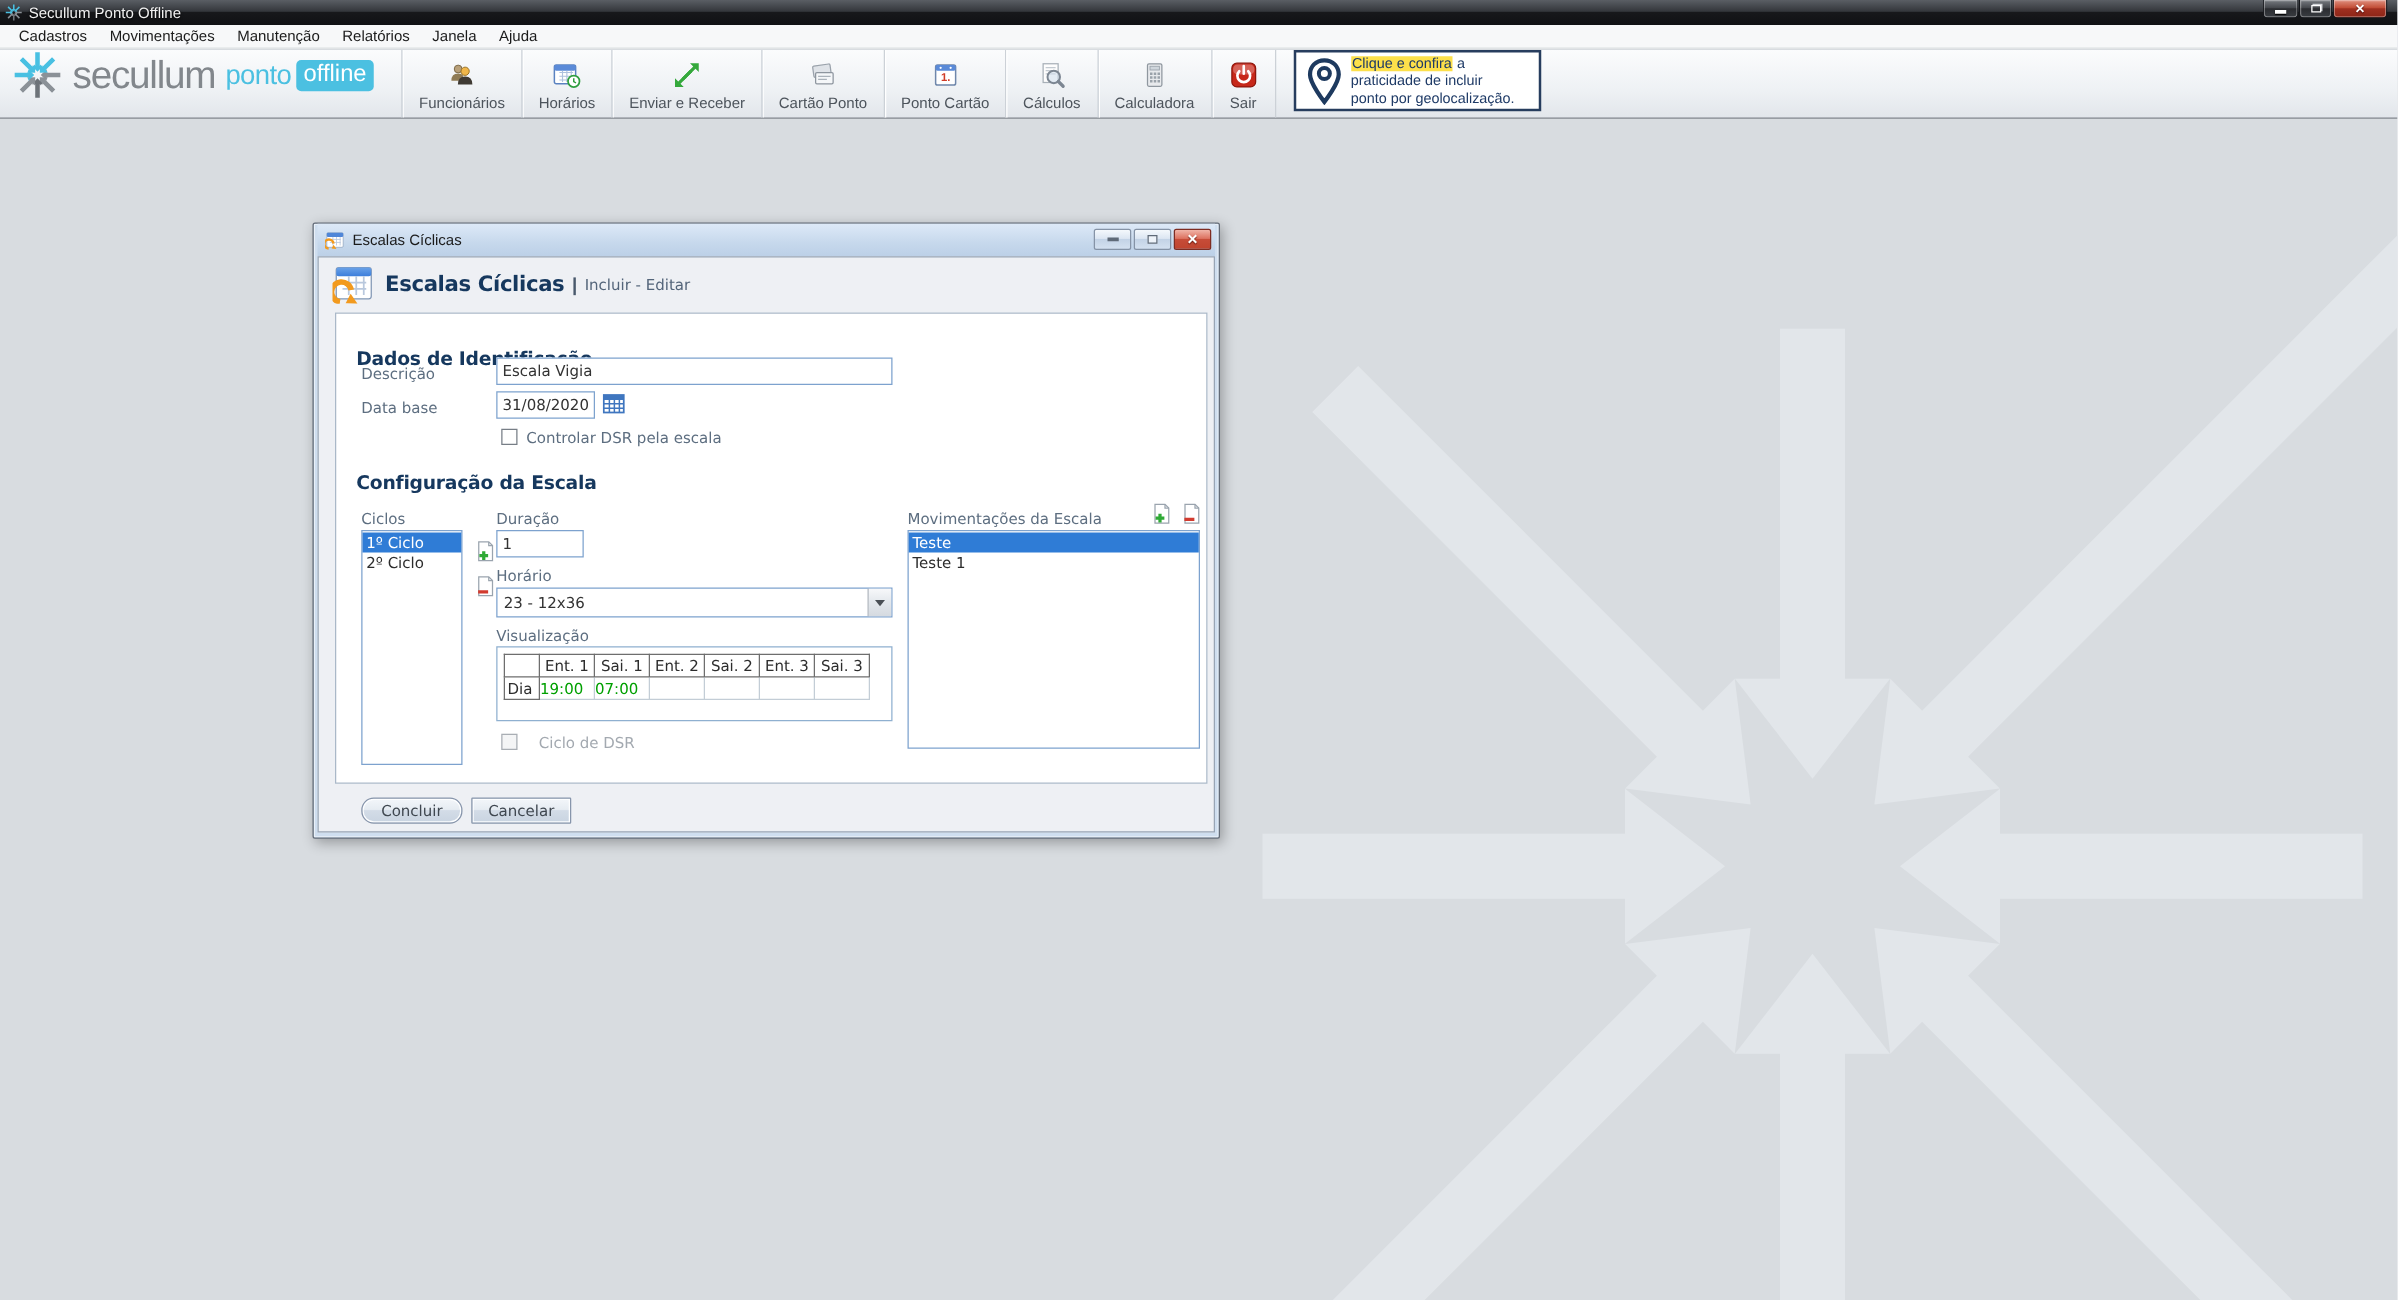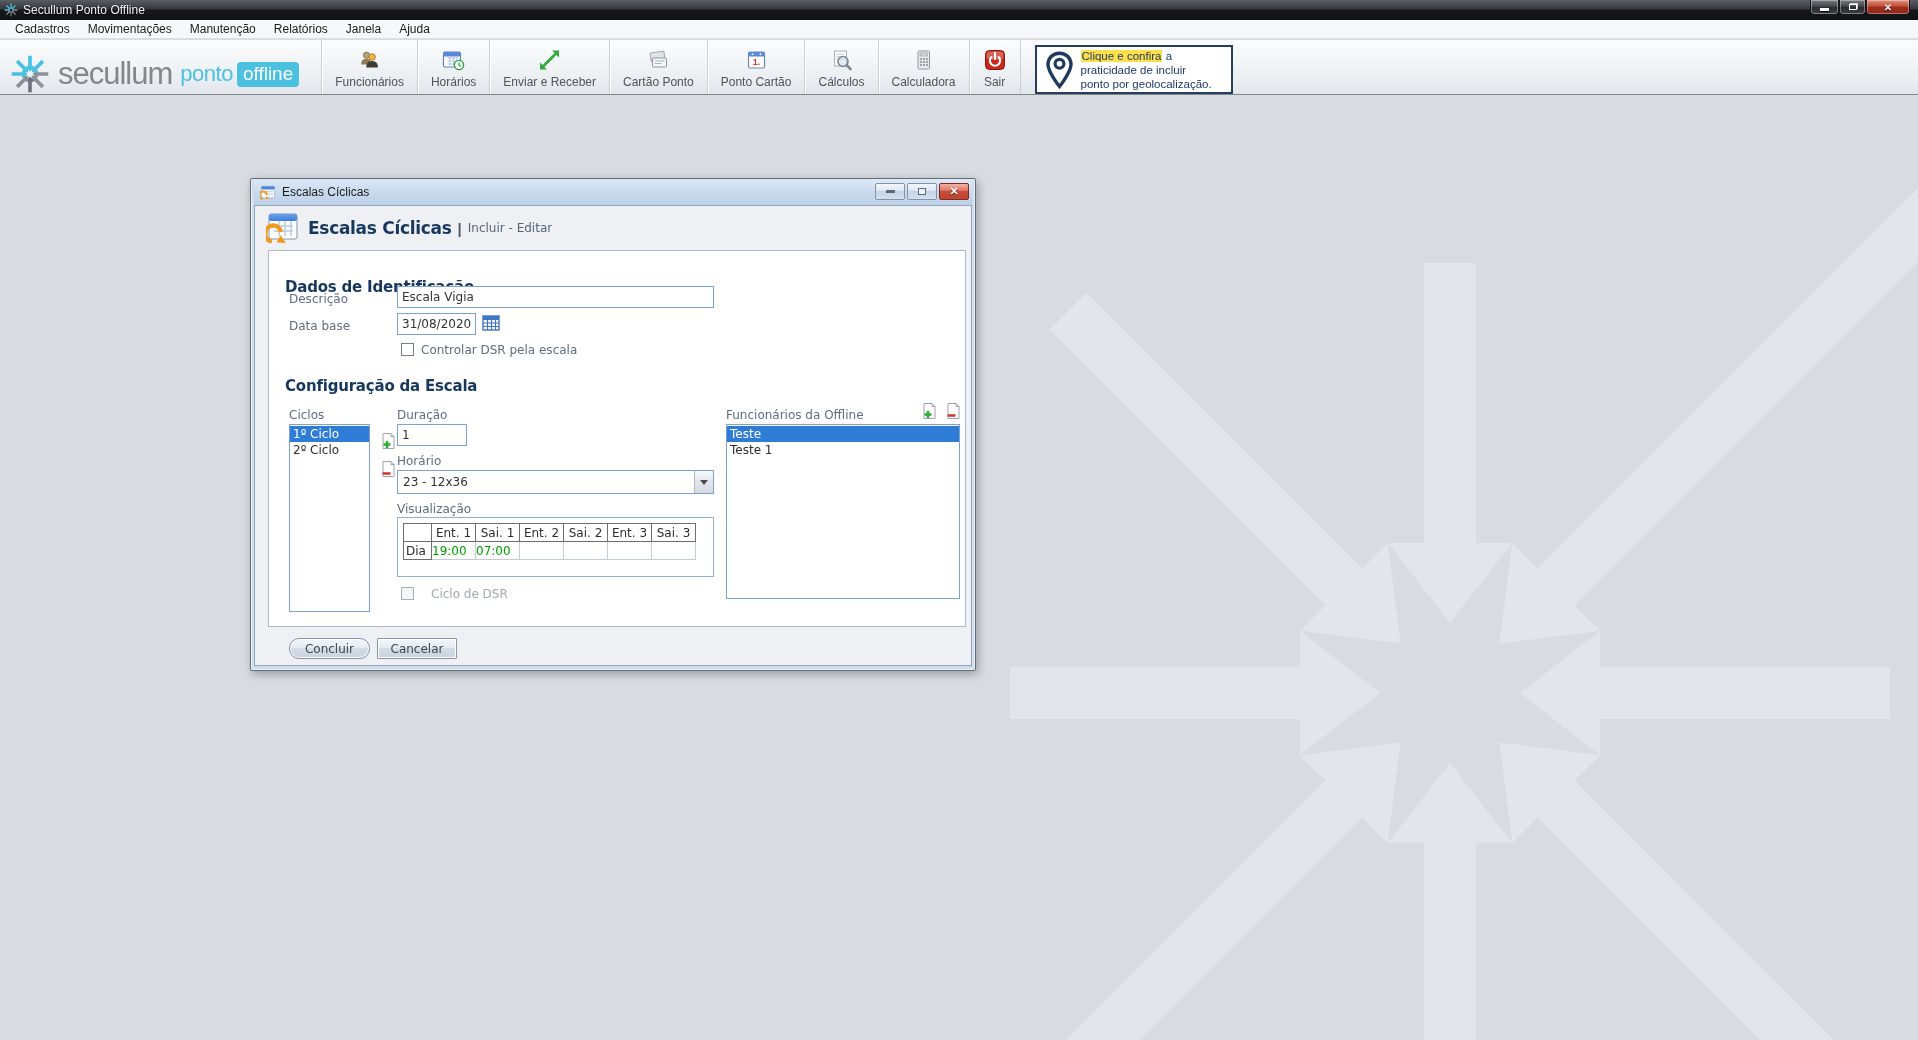--- a/index.html
+++ b/index.html
@@ -25,21 +25,21 @@
   .wbtn.close span{ text-shadow:0 1px 1px #400; font-weight:bold; }
 
   
   .menubar { position:absolute; left:0; top:20px; width:100%; height:19px; background:#f7f8f9;
     border-bottom:1px solid #dcdfe2; display:flex; align-items:center; padding-left:6px; }
   .menu-item { font-size:12px; color:#1b1b1b; padding:0 9px; height:100%; display:flex; align-items:center; cursor:default; }
 
   
   .toolbar { position:absolute; left:0; top:40px; width:100%; height:55px;
     background:linear-gradient(#fbfcfd, #eef1f4 60%, #e2e6eb);
-    border-bottom:1px solid #83888f; display:flex; align-items:flex-end; }
+    border-bottom:1px solid #83888f; display:flex; align-items:flex-start; }
   .logo { display:flex; align-items:center; margin:0 22px 0 10px; }
   .logo svg { width:40px; height:40px; }
   .logo .word { font-size:31px; color:#82878c; letter-spacing:-1px; margin-left:8px; }
   .logo .ponto { font-size:22px; color:#4bc0e1; margin-left:8px; letter-spacing:-0.5px; }
   .logo .badge { font-size:19px; color:#fff; background:#4bc0e1; border-radius:4px; padding:1px 6px 2px; margin-left:4px; }
   .tgroup { display:flex; height:54px; }
   .tbtn { display:flex; flex-direction:column; align-items:center; justify-content:center;
     padding:0 13px; border-right:1px solid #ccd1d7; box-shadow:inset 1px 0 0 #ffffff; cursor:default; }
   .tbtn:first-child { border-left:1px solid #ccd1d7; }
   .tbtn .ticon { height:26px; display:flex; align-items:flex-end; }
@@ -436,21 +436,21 @@
                   <td></td>
                   <td></td>
                 </tr>
               </tbody>
             </table>
           </div>
 
           <div class="cb disabled" style="left:132px; top:336px;"></div>
           <div class="cblabel disabled" style="left:152px; top:336px;margin-left:10px;">Ciclo de DSR</div>
 
-          <div class="flabel" style="left:457px; top:157px;">Funcionários da Offline</div>
+          <div class="flabel" style="left:457px; top:157px;">Movimentações da Escala</div>
           <button class="pgbtn" style="left:649px; top:151px;">
             <svg viewBox="0 0 18 18">
               <path d="M5 1.5 h8 l3 3 V16.5 h-11 z" fill="#fff" stroke="#9aa4ae"></path>
               <path d="M13 1.5 l0 3 3 0" fill="none" stroke="#9aa4ae"></path>
               <path d="M5.5 12.5 h7 M9 9 v7" stroke="#2faa35" stroke-width="2.6"></path>
             </svg>
           </button>
           <button class="pgbtn" style="left:673px; top:151px;">
             <svg viewBox="0 0 18 18">
               <path d="M5 1.5 h8 l3 3 V16.5 h-11 z" fill="#fff" stroke="#9aa4ae"></path>

